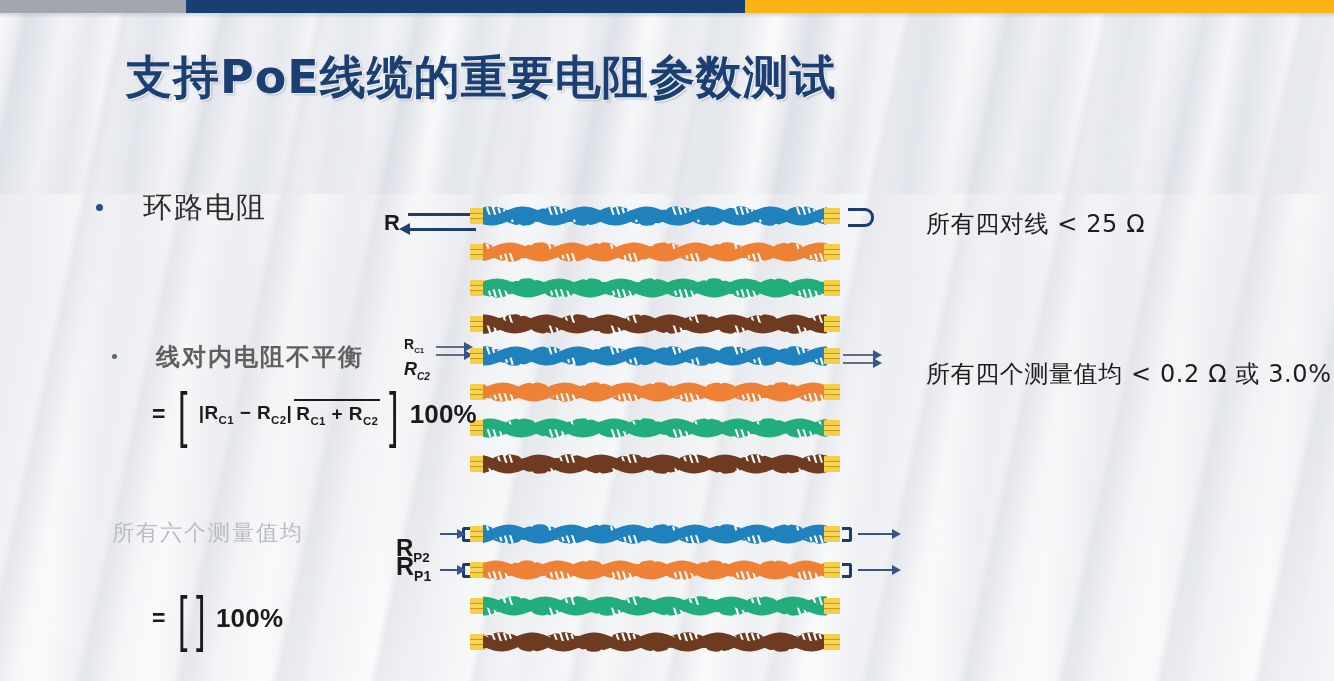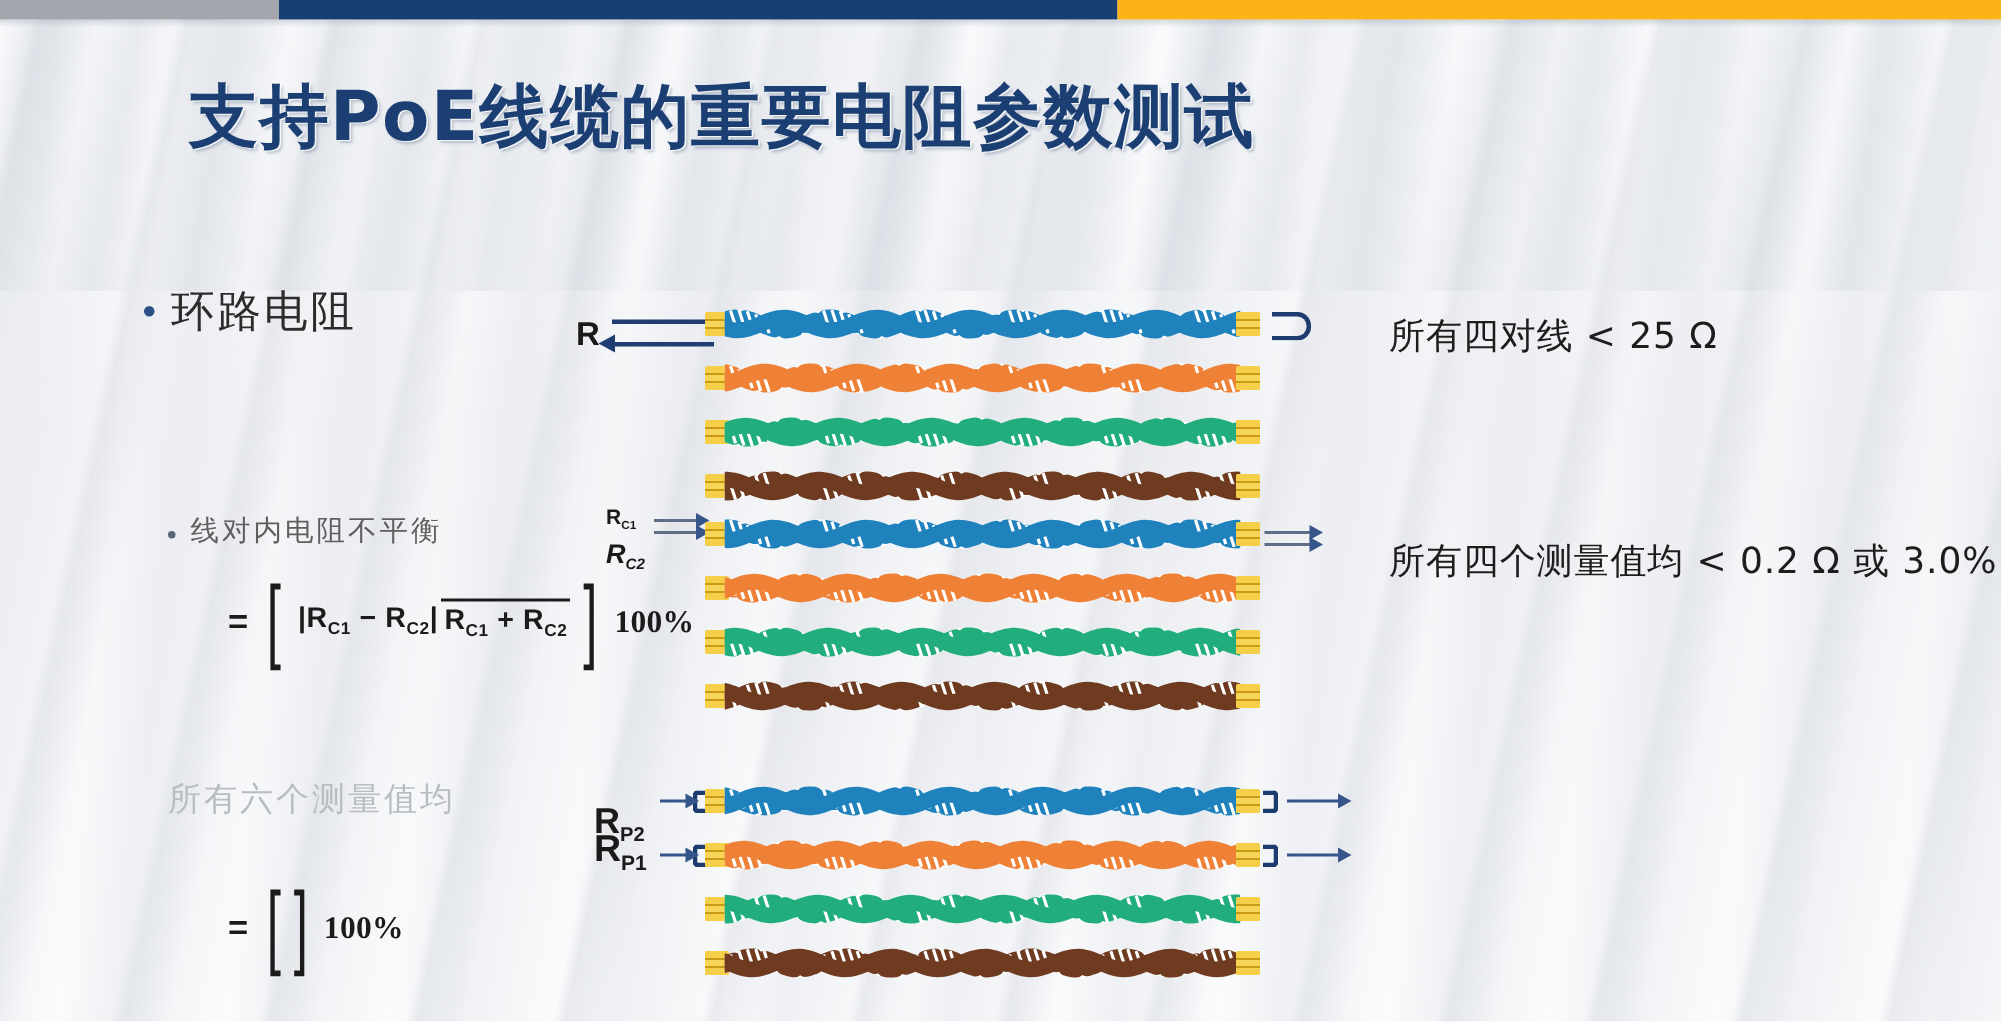--- a/index.html
+++ b/index.html
@@ -50,53 +50,53 @@
     font-family:"DejaVu Sans","Liberation Sans",sans-serif;
     font-size:46px; font-weight:700; letter-spacing:1px;
     color:#1b3f73;
     text-shadow:1px 1px 0 rgba(255,255,255,.85), 2px 2px 2px rgba(90,110,140,.35);
     white-space:nowrap;
   }
 
   
   .blk { position:absolute; z-index:5; }
 
-  .b-row { display:flex; align-items:flex-start; }
+  .b-row { display:flex; align-items:flex-start;gap:29px; }
   .dot {
     width:7px;height:7px;border-radius:50%;
     background:#2c4f86; margin-top:16px; margin-right:11px; flex:none;
   }
   .dot.sm { width:5px;height:5px; margin-top:13px; margin-right:10px; background:#5a6477;}
 
   .h1txt {
     font-family:"DejaVu Sans","Liberation Sans",sans-serif;
     font-size:29px; color:#2c2c2c; font-weight:400; letter-spacing:2px; white-space:nowrap;
   }
   .h2txt {
     font-family:"DejaVu Sans","Liberation Sans",sans-serif;
-    font-size:19px; color:#5f5f5f; font-weight:400; letter-spacing:2px; white-space:nowrap;
+    font-size:24px; color:#5f5f5f; font-weight:700; letter-spacing:2px; white-space:nowrap;
   }
   .h3txt {
     font-family:"DejaVu Sans","Liberation Sans",sans-serif;
     font-size:22px; color:#b9bcc2; font-weight:400; letter-spacing:2px; white-space:nowrap;
   }
 
   
   .formula { display:flex; align-items:center; font-family:"Liberation Sans",sans-serif; color:#1b1b1b;}
   .f-eq { font-size:23px; font-weight:700; margin-right:9px; }
   .brk { font-size:62px; font-weight:300; line-height:0.72; color:#1b1b1b; transform:scaleX(.55);}
   .frac { display:flex; flex-direction:row; align-items:center; margin:0 1px; padding:0 4px;}
   .num, .den {
     font-size:19px; font-weight:700; letter-spacing:.4px; white-space:nowrap;
     padding:1px 2px; line-height:1.25;
   }
   .num { }
   .den { border-top:2.2px solid #1b1b1b; }
   .frac sub { font-size:11.5px; font-weight:700; }
-  .f-pct { font-size:21px; font-weight:700; margin-left:7px; letter-spacing:.2px;font-family:Liberation Serif, serif;}
+  .f-pct { font-size:26px; font-weight:700; margin-left:7px; letter-spacing:.2px;}
 
   
   .note {
     position:absolute; z-index:5;
     font-family:"DejaVu Sans","Liberation Sans",sans-serif;
     font-size:24px; color:#1d1d1d; white-space:nowrap; letter-spacing:.6px;
   }
 
   
   .cablegrp { position:absolute; z-index:4; }

